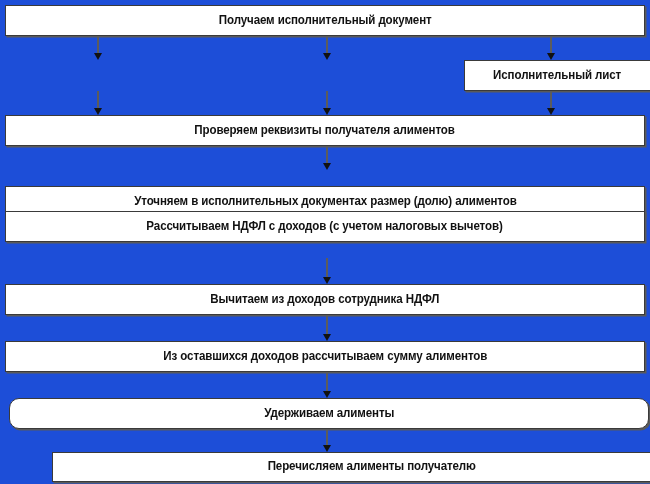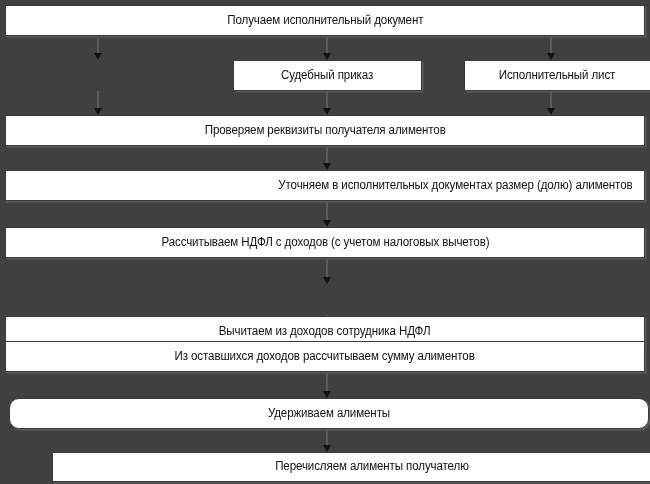--- a/index.html
+++ b/index.html
@@ -7,22 +7,23 @@
     padding: 0;
     background: #ffffff;
   }
   body {
     font-family: "Liberation Sans", "DejaVu Sans", sans-serif;
   }
   #flowchart {
     position: relative;
     width: 650px;
     height: 484px;
-    background: #404040;
+    background: #1d4ed8;
     overflow: hidden;
+    font-weight: bold;
   }
 
   
   .node {
     position: absolute;
     box-sizing: border-box;
     background: #ffffff;
     border: 1.5px solid #3a3a3a;
     box-shadow: 1.5px 1.5px 0 0 #5a5a5a;
     display: flex;
@@ -114,36 +115,33 @@
       <div class="shaft" style="height: 18.5px;"></div>
       <div class="head"></div>
     </div>
     <div class="arrow" style="left: 322px; top: 429px; height: 23px;">
       <div class="shaft" style="height: 15.5px;"></div>
       <div class="head"></div>
     </div>
     <div class="node" style="left: 5px; top: 5px; width: 640px; height: 31px;">
       <span class="node-label">Получаем исполнительный документ</span>
     </div>
-    <div class="node" style="left: 233px; top: 60px; width: 189px; height: 31px;">
-      <span class="node-label">Судебный приказ</span>
-    </div>
     <div class="node" style="left: 464px; top: 60px; width: 187px; height: 31px;">
       <span class="node-label">Исполнительный лист</span>
     </div>
     <div class="node" style="left: 5px; top: 115px; width: 640px; height: 31px;">
       <span class="node-label">Проверяем реквизиты получателя алиментов</span>
     </div>
-    <div class="node" style="left: 5px; top: 170px; width: 640px; height: 31px; justify-content: flex-end;">
+    <div class="node" style="left: 5px; top: 186px; width: 640px; height: 31px;">
       <span class="node-label">Уточняем в исполнительных документах размер (долю) алиментов</span>
     </div>
-    <div class="node" style="left: 5px; top: 227px; width: 640px; height: 31px;">
+    <div class="node" style="left: 5px; top: 211px; width: 640px; height: 31px;">
       <span class="node-label">Рассчитываем НДФЛ с доходов (с учетом налоговых вычетов)</span>
     </div>
-    <div class="node" style="left: 5px; top: 284px; width: 640px; height: 31px; margin-top: 32px;">
+    <div class="node" style="left: 5px; top: 284px; width: 640px; height: 31px;">
       <span class="node-label">Вычитаем из доходов сотрудника НДФЛ</span>
     </div>
     <div class="node" style="left: 5px; top: 341px; width: 640px; height: 31px;">
       <span class="node-label">Из оставшихся доходов рассчитываем сумму алиментов</span>
     </div>
     <div class="node" style="left: 9px; top: 398px; width: 640px; height: 31px; border-radius: 10px;">
       <span class="node-label">Удерживаем алименты</span>
     </div>
     <div class="node" style="left: 5px; top: 452px; width: 640px; height: 30px; margin-left: 47px;">
       <span class="node-label">Перечисляем алименты получателю</span>

